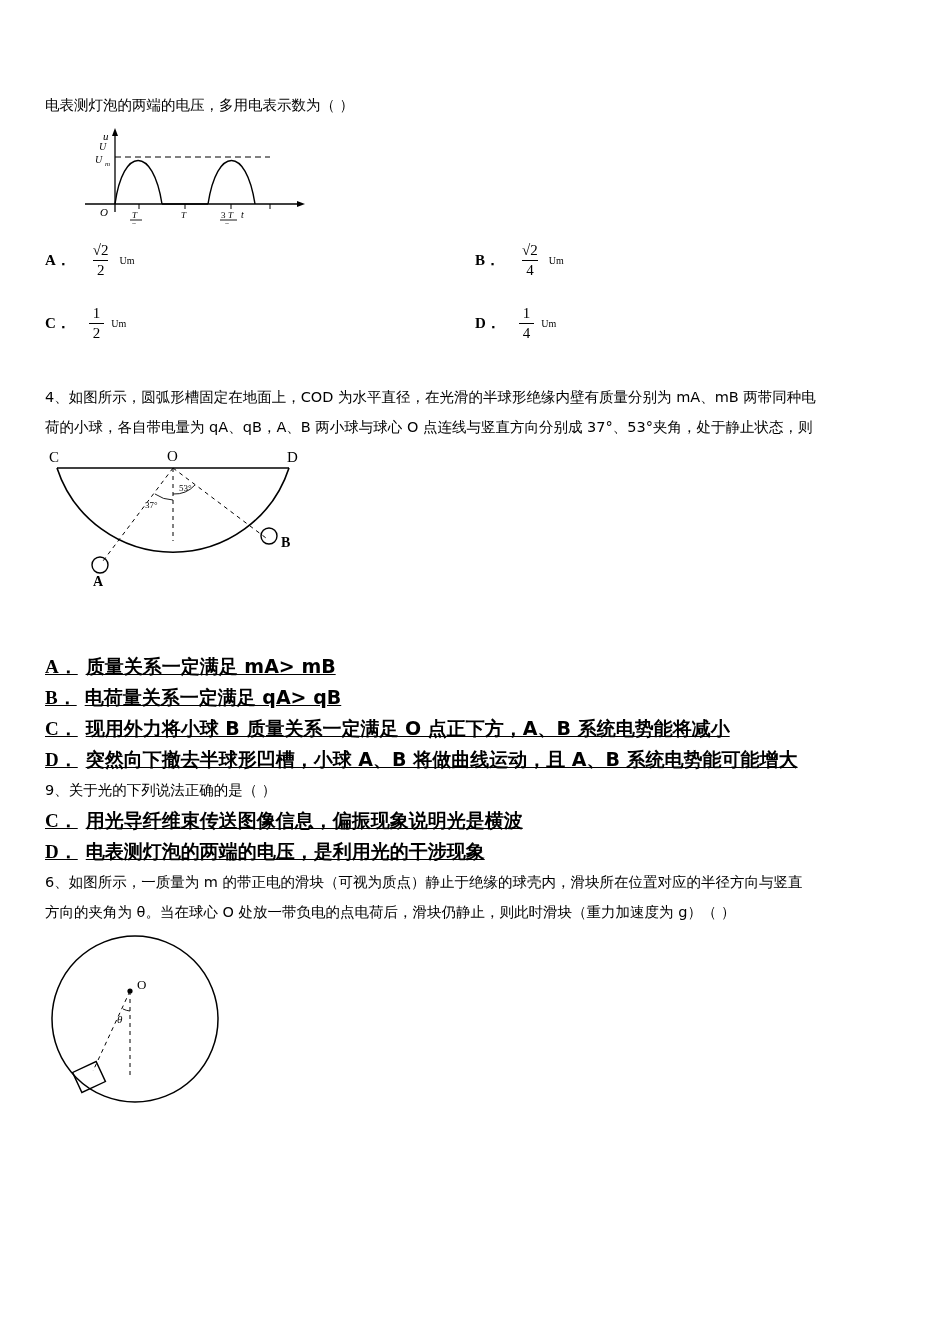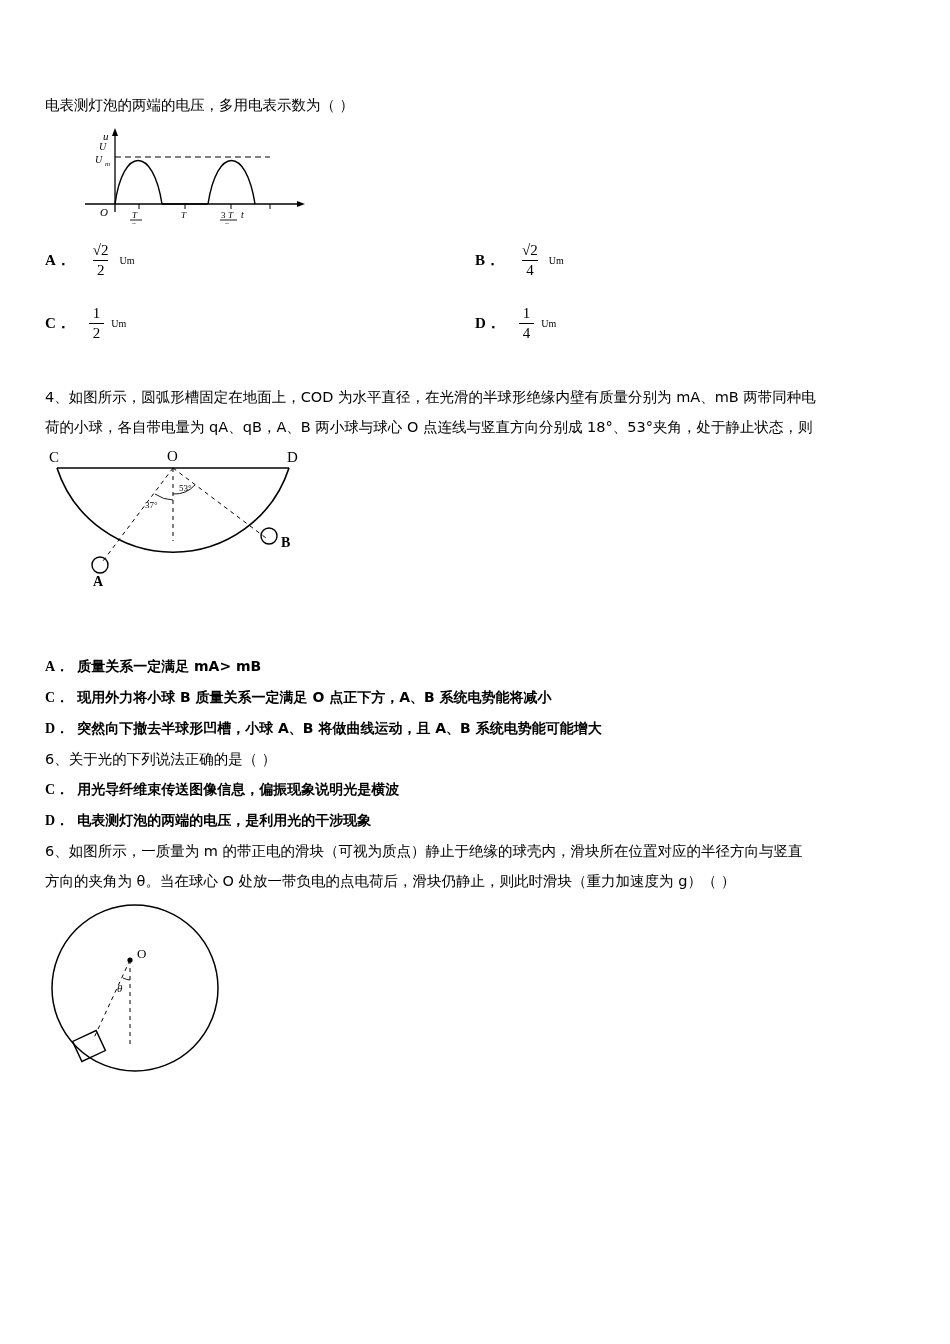--- a/index.html
+++ b/index.html
@@ -68,23 +68,24 @@
     padding: 1px 4px 0 4px;
     line-height: 17px;
   }
   .unit {
     margin-left: 3px;
     font-family: "Liberation Serif", serif;
     font-size: 10px;
   }
   .choice-line {
     font-family: "DejaVu Sans", sans-serif;
-    font-size: 14px;
+    font-size: 19px;
     line-height: 30px;
     font-weight: bold;
+    text-decoration: underline;
   }
   .choice-line .ch-lbl {
     font-family: "Liberation Serif", serif;
     font-weight: bold;
     margin-right: 8px;
   }
   .spacer-sm { height: 14px; }
   .spacer-md { height: 26px; }
   .spacer-lg { height: 40px; }
   .fig {
@@ -177,21 +178,21 @@
           <span class="num">1</span>
           <span class="den">4</span>
         </span>
         <span class="unit">Um</span>
       </div>
     </div>
 
     <div class="spacer-lg"></div>
 
     <div class="q-text">4、如图所示，圆弧形槽固定在地面上，COD 为水平直径，在光滑的半球形绝缘内壁有质量分别为 mA、mB 两带同种电</div>
-    <div class="q-text">荷的小球，各自带电量为 qA、qB，A、B 两小球与球心 O 点连线与竖直方向分别成 18°、53°夹角，处于静止状态，则</div>
+    <div class="q-text">荷的小球，各自带电量为 qA、qB，A、B 两小球与球心 O 点连线与竖直方向分别成 37°、53°夹角，处于静止状态，则</div>
 
     <div class="fig">
       <svg width="300" height="175" viewBox="0 0 300 175" xmlns="http://www.w3.org/2000/svg">
 
         <path d="M12,22 A122,122 0 0 0 244,22" fill="none" stroke="#000" stroke-width="1.6"></path>
 
         <line x1="12" y1="22" x2="244" y2="22" stroke="#000" stroke-width="1.4"></line>
 
         <line x1="128" y1="22" x2="128" y2="95" stroke="#000" stroke-width="1" stroke-dasharray="4,4"></line>
 
@@ -214,27 +215,30 @@
         <text x="134" y="45" font-family="Liberation Serif, serif" font-size="9">53°</text>
       </svg>
     </div>
 
     <div class="spacer-md"></div>
 
     <div class="choice-line">
       <span class="ch-lbl">A．</span><span>质量关系一定满足 mA&gt; mB</span>
     </div>
     <div class="choice-line">
+      <span class="ch-lbl">B．</span><span>电荷量关系一定满足 qA&gt; qB</span>
+    </div>
+    <div class="choice-line">
       <span class="ch-lbl">C．</span><span>现用外力将小球 B 质量关系一定满足 O 点正下方，A、B 系统电势能将减小</span>
     </div>
     <div class="choice-line">
       <span class="ch-lbl">D．</span><span>突然向下撤去半球形凹槽，小球 A、B 将做曲线运动，且 A、B 系统电势能可能增大</span>
     </div>
 
-    <div class="q-text">6、关于光的下列说法正确的是（      ）</div>
+    <div class="q-text">9、关于光的下列说法正确的是（      ）</div>
     <div class="choice-line">
       <span class="ch-lbl">C．</span><span>用光导纤维束传送图像信息，偏振现象说明光是横波</span>
     </div>
     <div class="choice-line">
       <span class="ch-lbl">D．</span><span>电表测灯泡的两端的电压，是利用光的干涉现象</span>
     </div>
 
     <div class="q-text">6、如图所示，一质量为 m 的带正电的滑块（可视为质点）静止于绝缘的球壳内，滑块所在位置对应的半径方向与竖直</div>
     <div class="q-text">方向的夹角为 θ。当在球心 O 处放一带负电的点电荷后，滑块仍静止，则此时滑块（重力加速度为 g）（      ）</div>
 

